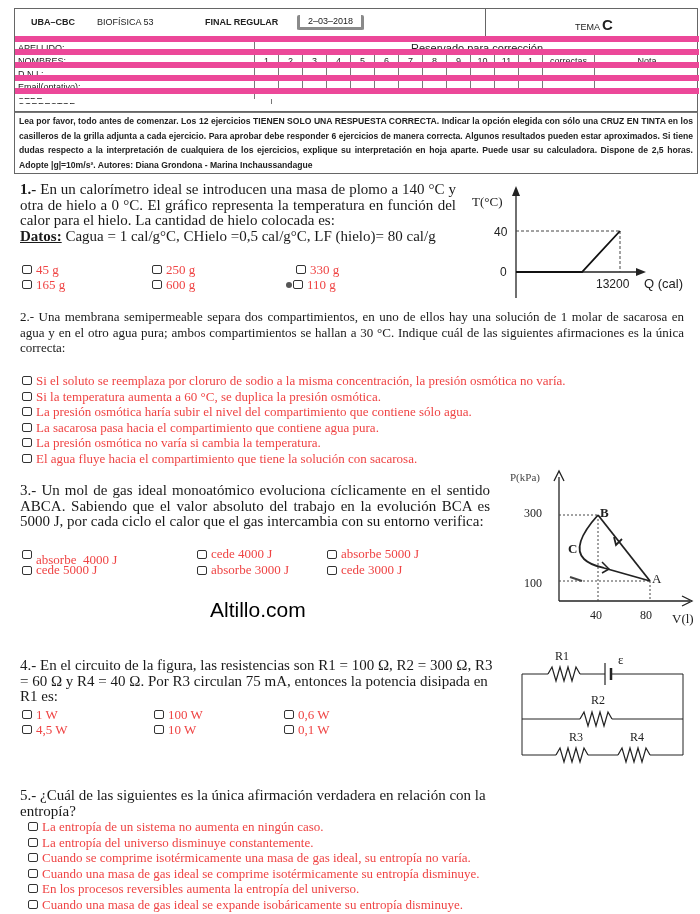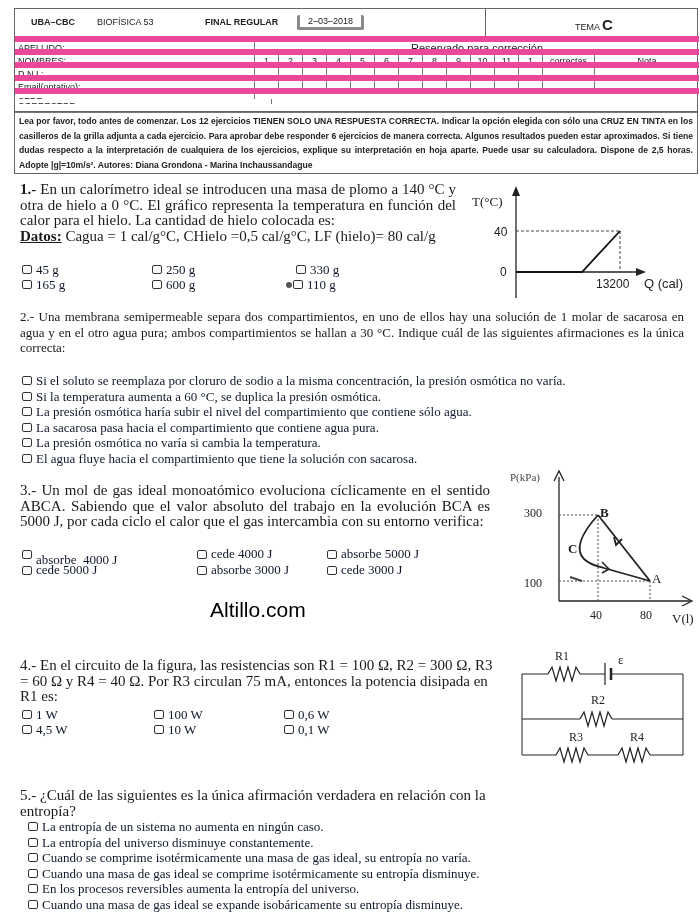--- a/index.html
+++ b/index.html
@@ -44,21 +44,21 @@
   }
 
   
   .q {
     position: absolute; font-family: "Liberation Serif", serif; font-size: 15px;
     line-height: 15.5px; color: #1a1a1a;
   }
   .q .qnum { font-weight: bold; }
   .q p { text-align: justify; }
   .datos u { font-weight: bold; }
-  .opts { position: absolute; font-family: "Liberation Serif", serif; font-size: 13px; line-height: 15.5px; color: #0f172a; }
+  .opts { position: absolute; font-family: "Liberation Serif", serif; font-size: 13px; line-height: 15.5px; color: #ef4444; }
   .opt { display: flex; align-items: center; white-space: nowrap; }
   .box {
     display: inline-block; width: 10px; height: 9px; border: 1px solid #333;
     border-radius: 2px; margin-right: 4px; flex: none;
   }
   .dot { display: inline-block; width: 6px; height: 6px; border-radius: 50%; background: #555; margin-right: 1px; }
   .grid3 { display: grid; grid-template-columns: 130px 130px 130px; }
   .altillo { position: absolute; left: 210px; top: 598px; font-family: Liberation Sans, sans-serif; font-size: 21px; color: #000; }
   svg text { font-family: "Liberation Sans", sans-serif; }
   svg .serif-t { font-family: "Liberation Serif", serif; }

